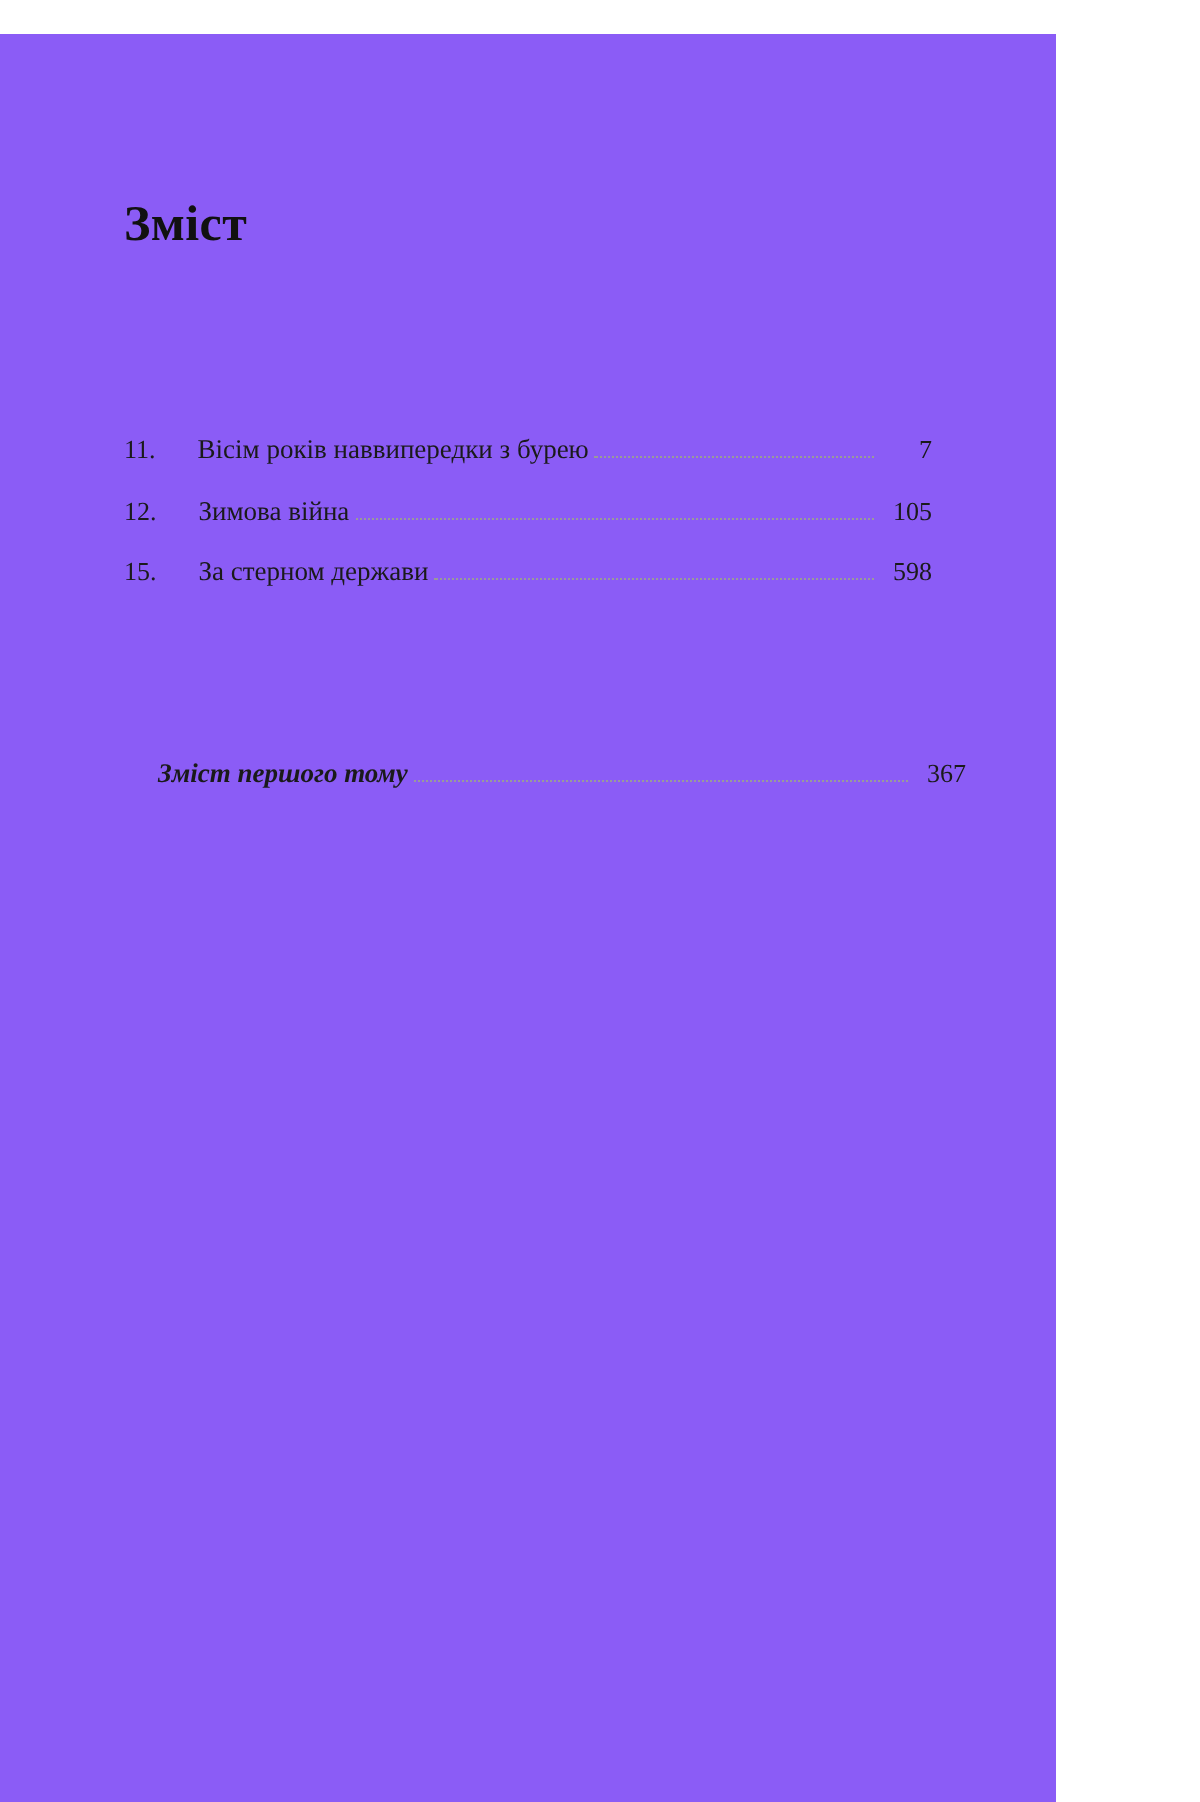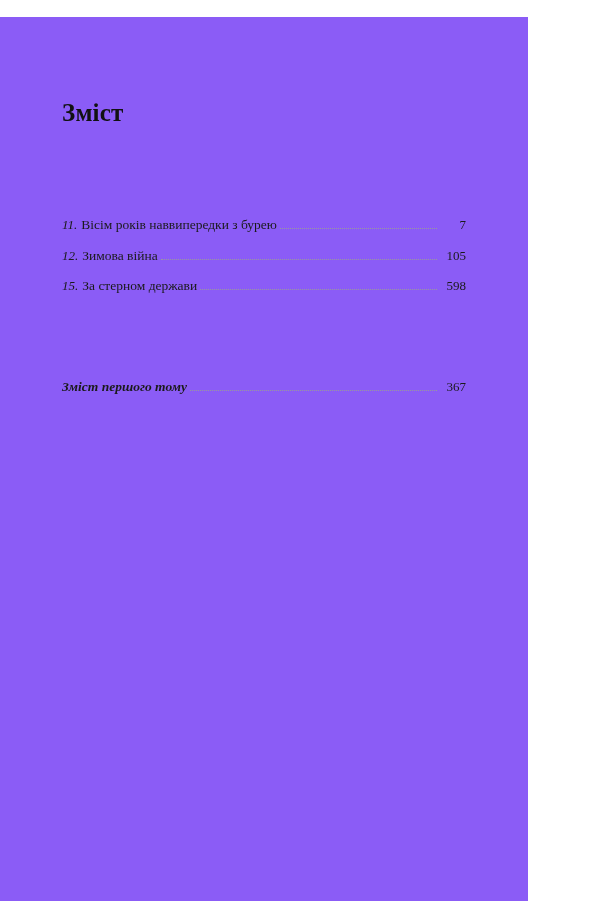--- a/index.html
+++ b/index.html
@@ -41,25 +41,24 @@
   }
   .toc-entry {
     display: flex;
     align-items: baseline;
     width: 100%;
     margin-bottom: 14.5px;
     font-size: 13.5px;
     line-height: 1.2;
   }
   .toc-num {
-    font-style: italic;
     font-size: 13px;
     color: #1a1a1a;
     white-space: nowrap;
-    padding-right: 4px;
+    padding-right: 21px;
   }
   .toc-label {
     white-space: nowrap;
     font-size: 13.5px;
     color: #1a1a1a;
   }
   .toc-leader {
     flex: 1 1 auto;
     border-bottom: 1px dotted #9a9a9a;
     margin: 0 3px 3px 3px;
@@ -74,20 +73,21 @@
     min-width: 26px;
   }
   .toc-extra {
     position: absolute;
     left: 62px;
     top: 362px;
     width: 404px;
   }
   .toc-extra .toc-entry {
     margin-bottom: 0;
+    margin-left: 17px;
   }
   .toc-extra .toc-label {
     font-style: italic;
     font-weight: bold;
     font-size: 13.5px;
   }
 </style>
 </head>
 <body>
 

